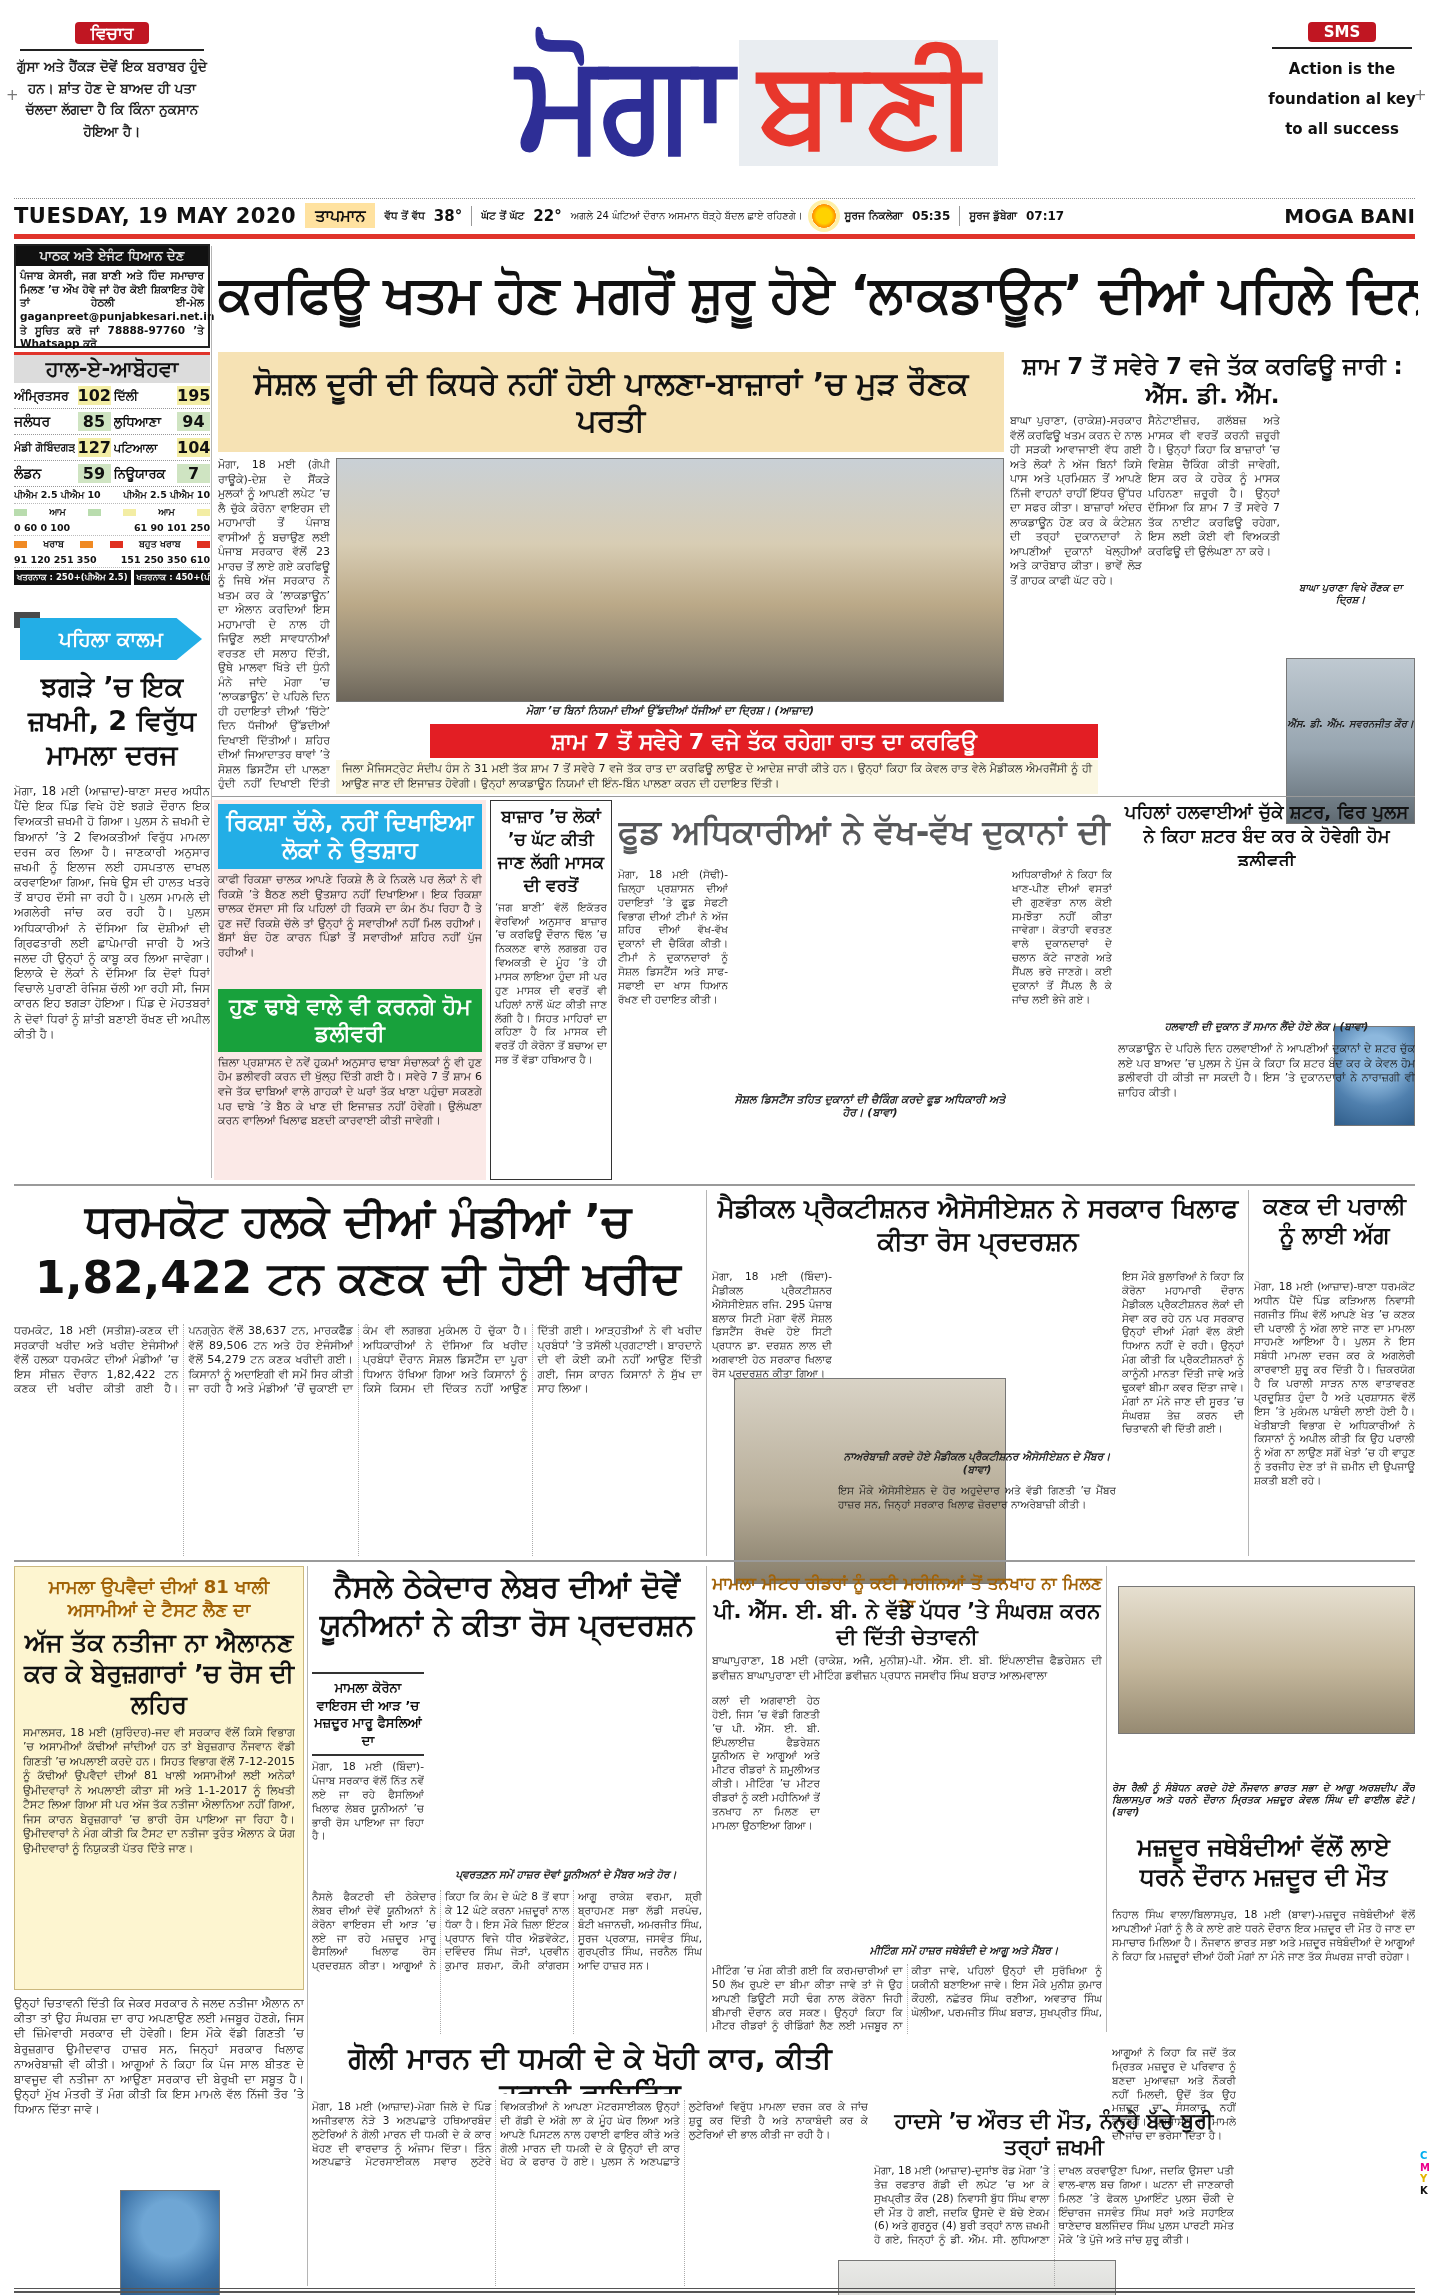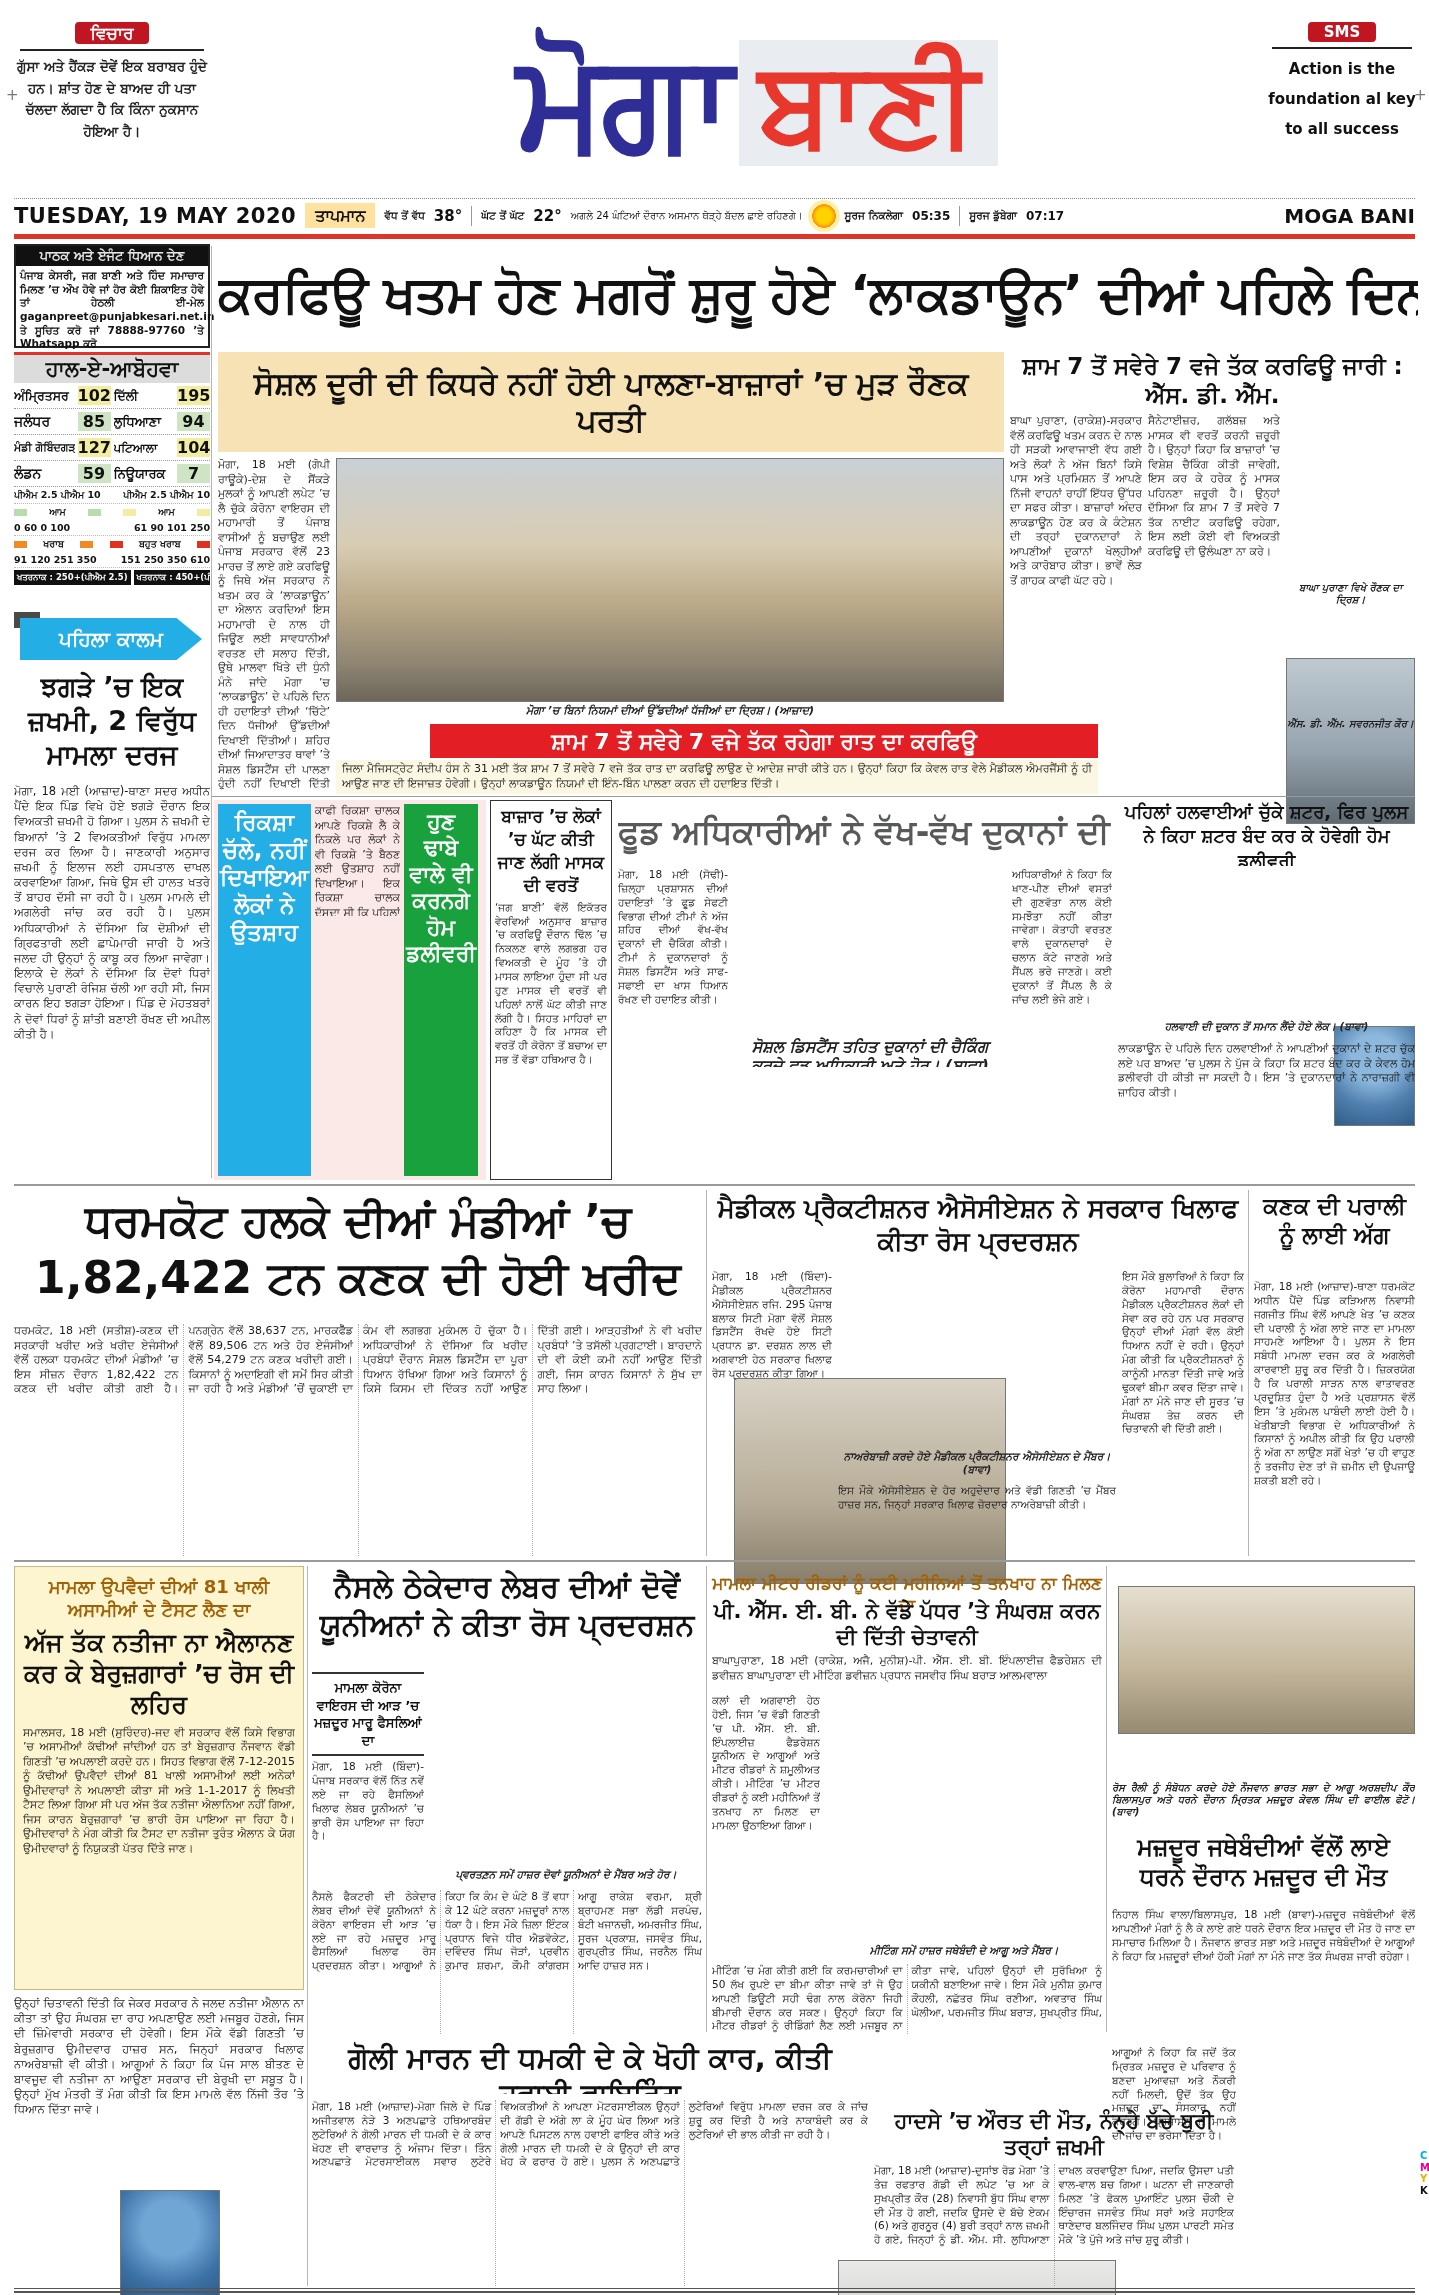--- a/index.html
+++ b/index.html
@@ -211,36 +211,36 @@
   <div class="abs photo ph-truck" style="left:1286px;top:414px;width:129px;height:166px"></div>
   <div class="abs cap" style="left:1286px;top:582px;width:129px;height:30px;font-size:10px">ਬਾਘਾ ਪੁਰਾਣਾ ਵਿਖੇ ਰੌਣਕ ਦਾ ਦ੍ਰਿਸ਼।</div>
   <div class="abs photo ph-portrait" style="left:1334px;top:616px;width:81px;height:100px"></div>
   <div class="abs cap" style="left:1286px;top:718px;width:129px;height:28px;font-size:10px">ਐੱਸ. ਡੀ. ਐੱਮ. ਸਵਰਨਜੀਤ ਕੌਰ।</div>
 
   <div class="abs redbanner" style="left:430px;top:724px;width:668px;height:34px;font-size:22px">ਸ਼ਾਮ 7 ਤੋਂ ਸਵੇਰੇ 7 ਵਜੇ ਤੱਕ ਰਹੇਗਾ ਰਾਤ ਦਾ ਕਰਫਿਊ</div>
   <div class="abs jtxt cream" style="left:336px;top:760px;width:762px;height:34px;font-size:11px;padding:2px 6px">ਜਿਲਾ ਮੈਜਿਸਟ੍ਰੇਟ ਸੰਦੀਪ ਹੰਸ ਨੇ 31 ਮਈ ਤੱਕ ਸ਼ਾਮ 7 ਤੋਂ ਸਵੇਰੇ 7 ਵਜੇ ਤੱਕ ਰਾਤ ਦਾ ਕਰਫਿਊ ਲਾਉਣ ਦੇ ਆਦੇਸ਼ ਜਾਰੀ ਕੀਤੇ ਹਨ। ਉਨ੍ਹਾਂ ਕਿਹਾ ਕਿ ਕੇਵਲ ਰਾਤ ਵੇਲੇ ਮੈਡੀਕਲ ਐਮਰਜੈਂਸੀ ਨੂੰ ਹੀ ਆਉਣ ਜਾਣ ਦੀ ਇਜਾਜ਼ਤ ਹੋਵੇਗੀ। ਉਨ੍ਹਾਂ ਲਾਕਡਾਊਨ ਨਿਯਮਾਂ ਦੀ ਇੰਨ-ਬਿੰਨ ਪਾਲਣਾ ਕਰਨ ਦੀ ਹਦਾਇਤ ਦਿੱਤੀ।</div>
 
   <div class="abs hr" style="left:212px;top:796px;width:1203px"></div>
 
-  <div class="abs" style="left:214px;top:800px;width:272px;height:380px;background:var(--pink);padding:4px;display:flex;gap:4px;overflow:hidden">
+  <div class="abs" style="left:214px;top:800px;width:272px;height:380px;background:var(--pink);padding:4px;display:flex;flex-direction:column;gap:4px;overflow:hidden">
     <div class="cyanbox" style="font-size:23px">ਰਿਕਸ਼ਾ ਚੱਲੇ, ਨਹੀਂ ਦਿਖਾਇਆ ਲੋਕਾਂ ਨੇ ਉਤਸ਼ਾਹ</div>
     <div class="jtxt" style="height:112px;font-size:11px">ਕਾਫੀ ਰਿਕਸ਼ਾ ਚਾਲਕ ਆਪਣੇ ਰਿਕਸ਼ੇ ਲੈ ਕੇ ਨਿਕਲੇ ਪਰ ਲੋਕਾਂ ਨੇ ਵੀ ਰਿਕਸ਼ੇ ’ਤੇ ਬੈਠਣ ਲਈ ਉਤਸ਼ਾਹ ਨਹੀਂ ਦਿਖਾਇਆ। ਇਕ ਰਿਕਸ਼ਾ ਚਾਲਕ ਦੱਸਦਾ ਸੀ ਕਿ ਪਹਿਲਾਂ ਹੀ ਰਿਕਸੇ ਦਾ ਕੰਮ ਠੱਪ ਰਿਹਾ ਹੈ ਤੇ ਹੁਣ ਜਦੋਂ ਰਿਕਸ਼ੇ ਚੱਲੇ ਤਾਂ ਉਨ੍ਹਾਂ ਨੂੰ ਸਵਾਰੀਆਂ ਨਹੀਂ ਮਿਲ ਰਹੀਆਂ। ਬੱਸਾਂ ਬੰਦ ਹੋਣ ਕਾਰਨ ਪਿੰਡਾਂ ਤੋਂ ਸਵਾਰੀਆਂ ਸ਼ਹਿਰ ਨਹੀਂ ਪੁੱਜ ਰਹੀਆਂ।</div>
     <div class="greenbox" style="font-size:22px">ਹੁਣ ਢਾਬੇ ਵਾਲੇ ਵੀ ਕਰਨਗੇ ਹੋਮ ਡਲੀਵਰੀ</div>
     <div class="jtxt" style="flex:1;font-size:11px">ਜ਼ਿਲਾ ਪ੍ਰਸ਼ਾਸਨ ਦੇ ਨਵੇਂ ਹੁਕਮਾਂ ਅਨੁਸਾਰ ਢਾਬਾ ਸੰਚਾਲਕਾਂ ਨੂੰ ਵੀ ਹੁਣ ਹੋਮ ਡਲੀਵਰੀ ਕਰਨ ਦੀ ਖੁੱਲ੍ਹ ਦਿੱਤੀ ਗਈ ਹੈ। ਸਵੇਰੇ 7 ਤੋਂ ਸ਼ਾਮ 6 ਵਜੇ ਤੱਕ ਢਾਬਿਆਂ ਵਾਲੇ ਗਾਹਕਾਂ ਦੇ ਘਰਾਂ ਤੱਕ ਖਾਣਾ ਪਹੁੰਚਾ ਸਕਣਗੇ ਪਰ ਢਾਬੇ ’ਤੇ ਬੈਠ ਕੇ ਖਾਣ ਦੀ ਇਜਾਜ਼ਤ ਨਹੀਂ ਹੋਵੇਗੀ। ਉਲੰਘਣਾ ਕਰਨ ਵਾਲਿਆਂ ਖਿਲਾਫ ਬਣਦੀ ਕਾਰਵਾਈ ਕੀਤੀ ਜਾਵੇਗੀ।</div>
   </div>
 
   <div class="abs maskbox" style="left:490px;top:800px;width:122px;height:380px;overflow:hidden">
     <div class="h-center" style="font-size:17px;line-height:1.35">ਬਾਜ਼ਾਰ ’ਚ ਲੋਕਾਂ ’ਚ ਘੱਟ ਕੀਤੀ ਜਾਣ ਲੱਗੀ ਮਾਸਕ ਦੀ ਵਰਤੋਂ</div>
     <div class="jtxt" style="margin-top:4px;font-size:10.5px">‘ਜਗ ਬਾਣੀ’ ਵੱਲੋਂ ਇਕੱਤਰ ਵੇਰਵਿਆਂ ਅਨੁਸਾਰ ਬਾਜ਼ਾਰ ’ਚ ਕਰਫਿਊ ਦੌਰਾਨ ਢਿੱਲ ’ਚ ਨਿਕਲਣ ਵਾਲੇ ਲਗਭਗ ਹਰ ਵਿਅਕਤੀ ਦੇ ਮੂੰਹ ’ਤੇ ਹੀ ਮਾਸਕ ਲਾਇਆ ਹੁੰਦਾ ਸੀ ਪਰ ਹੁਣ ਮਾਸਕ ਦੀ ਵਰਤੋਂ ਵੀ ਪਹਿਲਾਂ ਨਾਲੋਂ ਘੱਟ ਕੀਤੀ ਜਾਣ ਲੱਗੀ ਹੈ। ਸਿਹਤ ਮਾਹਿਰਾਂ ਦਾ ਕਹਿਣਾ ਹੈ ਕਿ ਮਾਸਕ ਦੀ ਵਰਤੋਂ ਹੀ ਕੋਰੋਨਾ ਤੋਂ ਬਚਾਅ ਦਾ ਸਭ ਤੋਂ ਵੱਡਾ ਹਥਿਆਰ ਹੈ।</div>
   </div>
 
   <div class="abs grayh" style="left:618px;top:802px;width:494px;height:60px;font-size:33px;line-height:60px">ਫੂਡ ਅਧਿਕਾਰੀਆਂ ਨੇ ਵੱਖ-ਵੱਖ ਦੁਕਾਨਾਂ ਦੀ ਕੀਤੀ ਚੈਕਿੰਗ</div>
   <div class="abs jtxt" style="left:618px;top:868px;width:110px;height:310px;font-size:10.5px">ਮੋਗਾ, 18 ਮਈ (ਸੋਢੀ)-ਜ਼ਿਲ੍ਹਾ ਪ੍ਰਸ਼ਾਸਨ ਦੀਆਂ ਹਦਾਇਤਾਂ ’ਤੇ ਫੂਡ ਸੇਫਟੀ ਵਿਭਾਗ ਦੀਆਂ ਟੀਮਾਂ ਨੇ ਅੱਜ ਸ਼ਹਿਰ ਦੀਆਂ ਵੱਖ-ਵੱਖ ਦੁਕਾਨਾਂ ਦੀ ਚੈਕਿੰਗ ਕੀਤੀ। ਟੀਮਾਂ ਨੇ ਦੁਕਾਨਦਾਰਾਂ ਨੂੰ ਸੋਸ਼ਲ ਡਿਸਟੈਂਸ ਅਤੇ ਸਾਫ-ਸਫਾਈ ਦਾ ਖਾਸ ਧਿਆਨ ਰੱਖਣ ਦੀ ਹਦਾਇਤ ਕੀਤੀ।</div>
   <div class="abs photo ph-checking" style="left:734px;top:868px;width:272px;height:206px"></div>
-  <div class="abs cap" style="left:734px;top:1037px;width:272px;height:30px;font-size:16px">ਸੋਸ਼ਲ ਡਿਸਟੈਂਸ ਤਹਿਤ ਦੁਕਾਨਾਂ ਦੀ ਚੈਕਿੰਗ ਕਰਦੇ ਫੂਡ ਅਧਿਕਾਰੀ ਅਤੇ ਹੋਰ। (ਬਾਵਾ)</div>
+  <div class="abs cap" style="left:734px;top:1093px;width:272px;height:30px;font-size:11px">ਸੋਸ਼ਲ ਡਿਸਟੈਂਸ ਤਹਿਤ ਦੁਕਾਨਾਂ ਦੀ ਚੈਕਿੰਗ ਕਰਦੇ ਫੂਡ ਅਧਿਕਾਰੀ ਅਤੇ ਹੋਰ। (ਬਾਵਾ)</div>
   <div class="abs jtxt" style="left:1012px;top:868px;width:100px;height:310px;font-size:10.5px">ਅਧਿਕਾਰੀਆਂ ਨੇ ਕਿਹਾ ਕਿ ਖਾਣ-ਪੀਣ ਦੀਆਂ ਵਸਤਾਂ ਦੀ ਗੁਣਵੱਤਾ ਨਾਲ ਕੋਈ ਸਮਝੌਤਾ ਨਹੀਂ ਕੀਤਾ ਜਾਵੇਗਾ। ਕੋਤਾਹੀ ਵਰਤਣ ਵਾਲੇ ਦੁਕਾਨਦਾਰਾਂ ਦੇ ਚਲਾਨ ਕੱਟੇ ਜਾਣਗੇ ਅਤੇ ਸੈਂਪਲ ਭਰੇ ਜਾਣਗੇ। ਕਈ ਦੁਕਾਨਾਂ ਤੋਂ ਸੈਂਪਲ ਲੈ ਕੇ ਜਾਂਚ ਲਈ ਭੇਜੇ ਗਏ।</div>
 
   <div class="abs h-center" style="left:1118px;top:800px;width:297px;height:66px;font-size:18px;line-height:1.35">ਪਹਿਲਾਂ ਹਲਵਾਈਆਂ ਚੁੱਕੇ ਸ਼ਟਰ, ਫਿਰ ਪੁਲਸ ਨੇ ਕਿਹਾ ਸ਼ਟਰ ਬੰਦ ਕਰ ਕੇ ਹੋਵੇਗੀ ਹੋਮ ਡਲੀਵਰੀ</div>
   <div class="abs photo ph-shop" style="left:1118px;top:870px;width:297px;height:148px"></div>
   <div class="abs cap" style="left:1118px;top:1020px;width:297px;height:16px;font-size:10.5px">ਹਲਵਾਈ ਦੀ ਦੁਕਾਨ ਤੋਂ ਸਮਾਨ ਲੈਂਦੇ ਹੋਏ ਲੋਕ। (ਬਾਵਾ)</div>
   <div class="abs jtxt" style="left:1118px;top:1042px;width:297px;height:136px;font-size:11px">ਲਾਕਡਾਊਨ ਦੇ ਪਹਿਲੇ ਦਿਨ ਹਲਵਾਈਆਂ ਨੇ ਆਪਣੀਆਂ ਦੁਕਾਨਾਂ ਦੇ ਸ਼ਟਰ ਚੁੱਕ ਲਏ ਪਰ ਬਾਅਦ ’ਚ ਪੁਲਸ ਨੇ ਪੁੱਜ ਕੇ ਕਿਹਾ ਕਿ ਸ਼ਟਰ ਬੰਦ ਕਰ ਕੇ ਕੇਵਲ ਹੋਮ ਡਲੀਵਰੀ ਹੀ ਕੀਤੀ ਜਾ ਸਕਦੀ ਹੈ। ਇਸ ’ਤੇ ਦੁਕਾਨਦਾਰਾਂ ਨੇ ਨਾਰਾਜ਼ਗੀ ਵੀ ਜ਼ਾਹਿਰ ਕੀਤੀ।</div>
 
   <div class="abs hr" style="left:14px;top:1184px;width:1401px;height:2px"></div>
 
   <div class="abs h-center" style="left:14px;top:1192px;width:688px;height:124px;font-size:44px;line-height:1.3">ਧਰਮਕੋਟ ਹਲਕੇ ਦੀਆਂ ਮੰਡੀਆਂ ’ਚ 1,82,422 ਟਨ ਕਣਕ ਦੀ ਹੋਈ ਖਰੀਦ</div>

